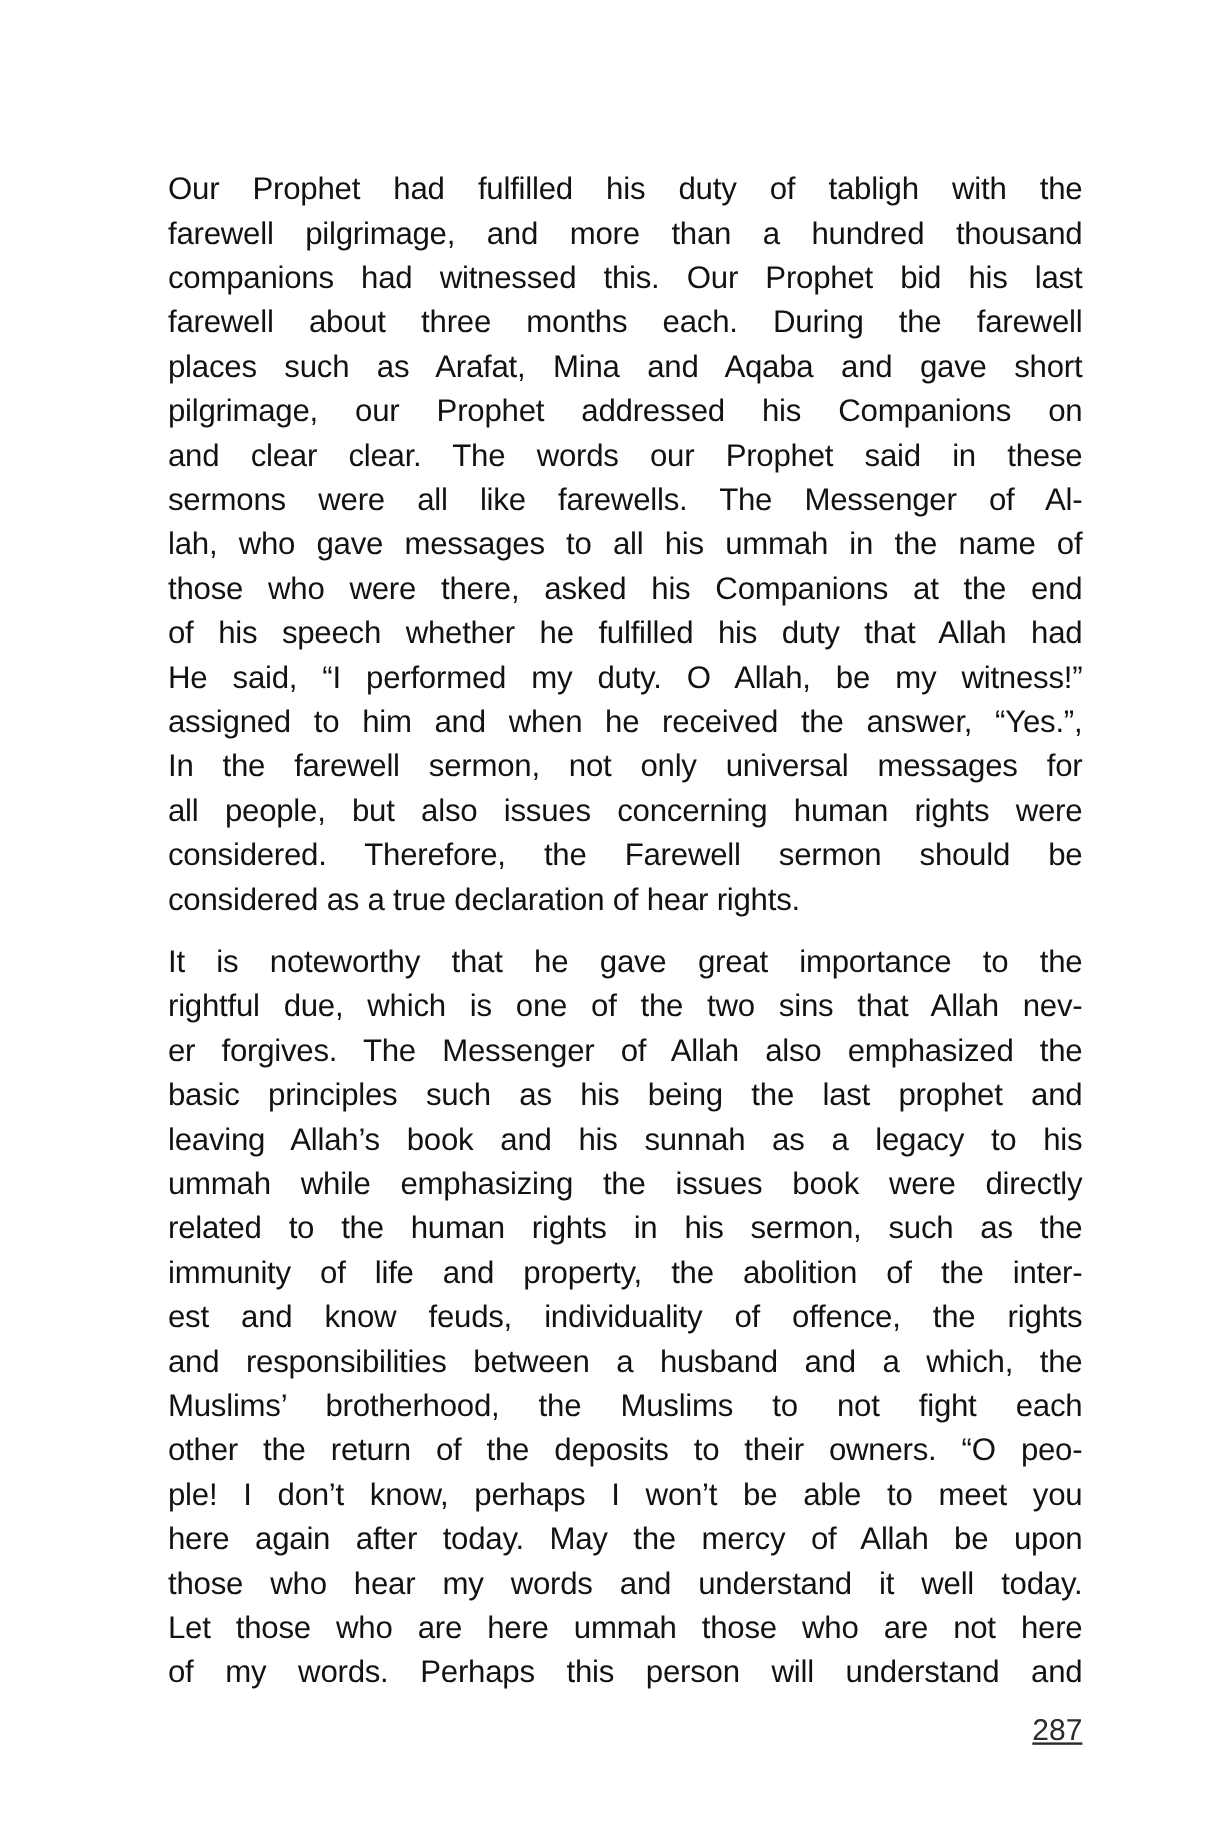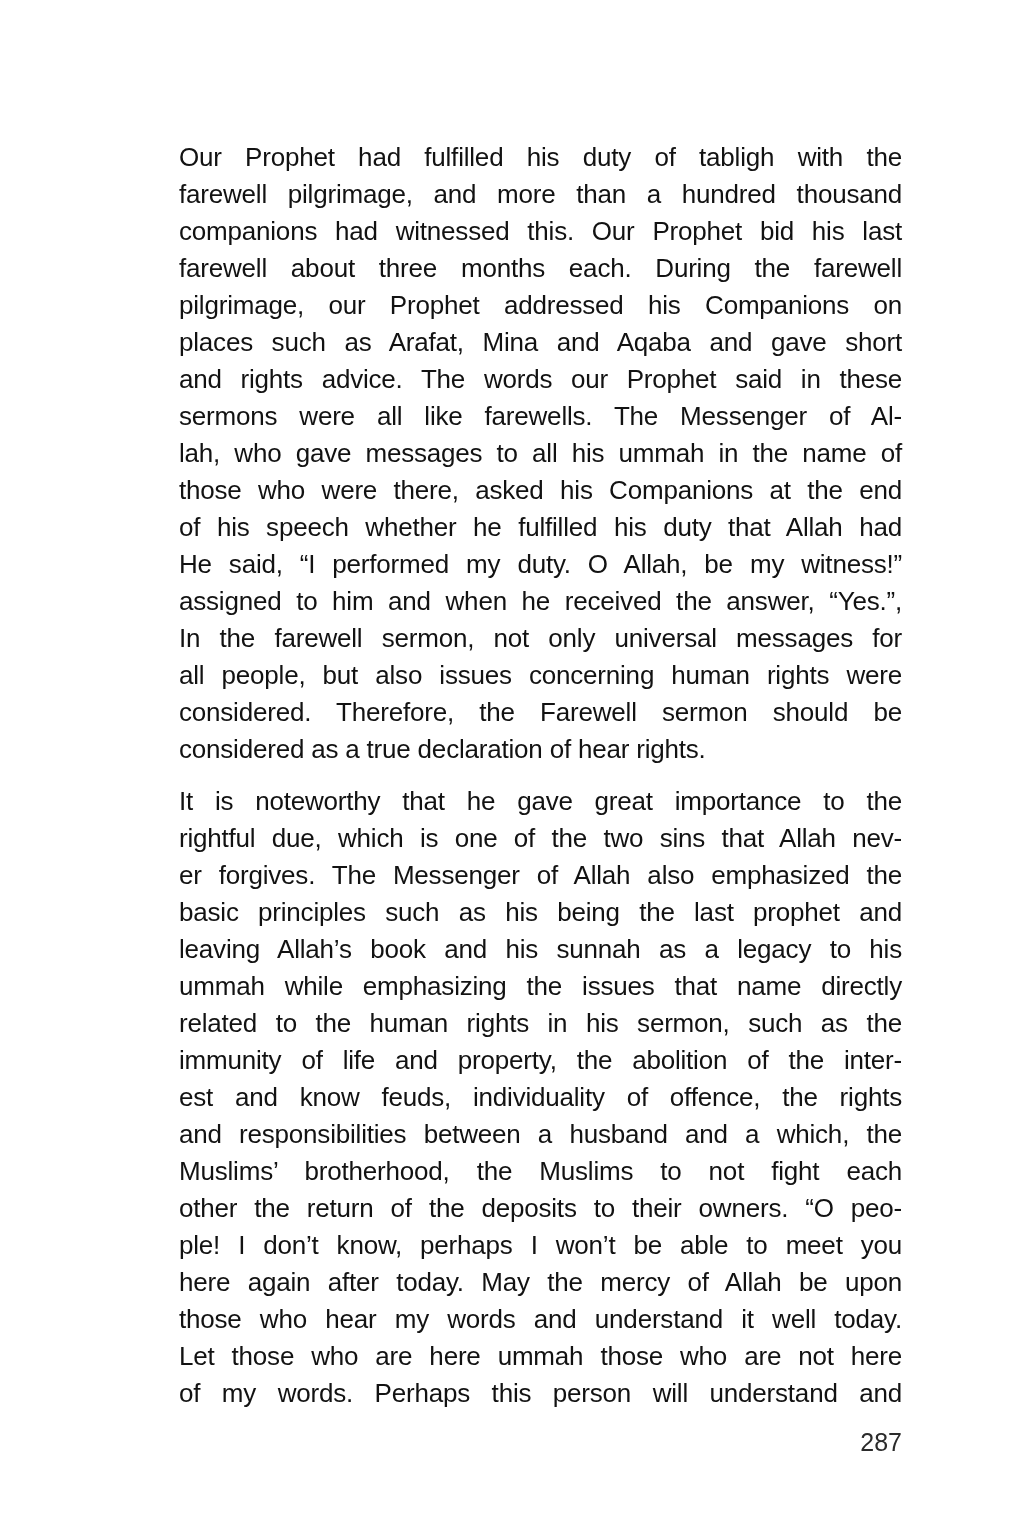--- a/index.html
+++ b/index.html
@@ -26,65 +26,65 @@
     margin-bottom: 15px;
   }
   .line {
     font-size: 26px;
     line-height: 37px;
     color: #121212;
     letter-spacing: -0.2px;
     text-align: justify;
     text-align-last: justify;
     white-space: normal;
-    margin-left: 39px;
   }
   .line.last-left {
     text-align-last: left;
   }
   .page-number {
     margin-top: 13px;
     font-size: 25px;
     line-height: 30px;
     color: #2b2b2b;
     text-align: right;
+    text-decoration: underline;
   }
 </style>
 </head>
 <body>
 
 <div class="page">
   <div class="text-block">
     <div id="paragraphs">
         <div class="paragraph">
           <div class="line">Our Prophet had fulfilled his duty of tabligh with the</div>
           <div class="line">farewell pilgrimage, and more than a hundred thousand</div>
           <div class="line">companions had witnessed this. Our Prophet bid his last</div>
           <div class="line">farewell about three months each. During the farewell</div>
+          <div class="line">places such as Arafat, Mina and Aqaba and gave short</div>
           <div class="line">pilgrimage, our Prophet addressed his Companions on</div>
-          <div class="line">places such as Arafat, Mina and Aqaba and gave short</div>
-          <div class="line">and rights advice. The words our Prophet said in these</div>
+          <div class="line">and clear clear. The words our Prophet said in these</div>
           <div class="line">sermons were all like farewells. The Messenger of Al-</div>
           <div class="line">lah, who gave messages to all his ummah in the name of</div>
           <div class="line">those who were there, asked his Companions at the end</div>
           <div class="line">of his speech whether he fulfilled his duty that Allah had</div>
           <div class="line">He said, “I performed my duty. O Allah, be my witness!”</div>
           <div class="line">assigned to him and when he received the answer, “Yes.”,</div>
           <div class="line">In the farewell sermon, not only universal messages for</div>
           <div class="line">all people, but also issues concerning human rights were</div>
           <div class="line">considered. Therefore, the Farewell sermon should be</div>
           <div class="line last-left">considered as a true declaration of hear rights.</div>
         </div>
         <div class="paragraph">
           <div class="line">It is noteworthy that he gave great importance to the</div>
           <div class="line">rightful due, which is one of the two sins that Allah nev-</div>
           <div class="line">er forgives. The Messenger of Allah also emphasized the</div>
           <div class="line">basic principles such as his being the last prophet and</div>
           <div class="line">leaving Allah’s book and his sunnah as a legacy to his</div>
-          <div class="line">ummah while emphasizing the issues that name directly</div>
+          <div class="line">ummah while emphasizing the issues book were directly</div>
           <div class="line">related to the human rights in his sermon, such as the</div>
           <div class="line">immunity of life and property, the abolition of the inter-</div>
           <div class="line">est and know feuds, individuality of offence, the rights</div>
           <div class="line">and responsibilities between a husband and a which, the</div>
           <div class="line">Muslims’ brotherhood, the Muslims to not fight each</div>
           <div class="line">other the return of the deposits to their owners. “O peo-</div>
           <div class="line">ple! I don’t know, perhaps I won’t be able to meet you</div>
           <div class="line">here again after today. May the mercy of Allah be upon</div>
           <div class="line">those who hear my words and understand it well today.</div>
           <div class="line">Let those who are here ummah those who are not here</div>

